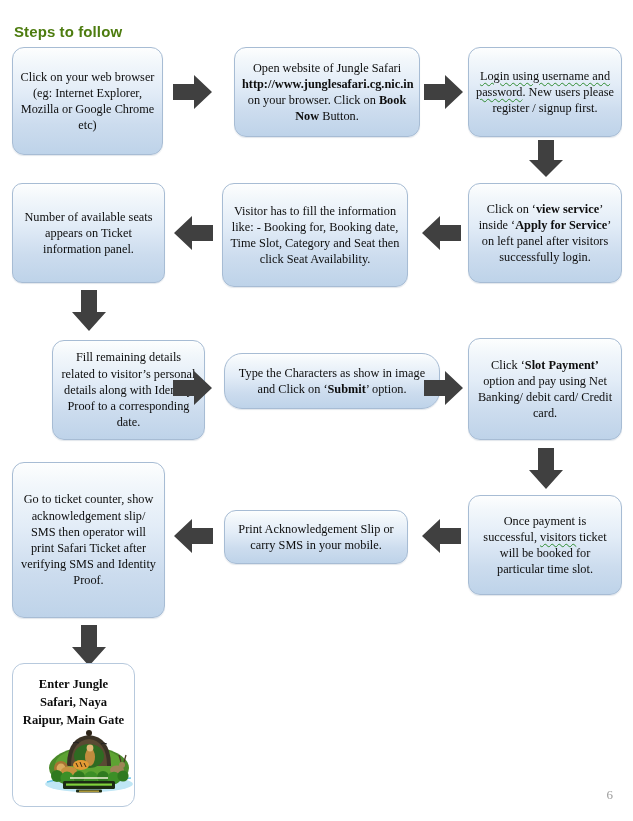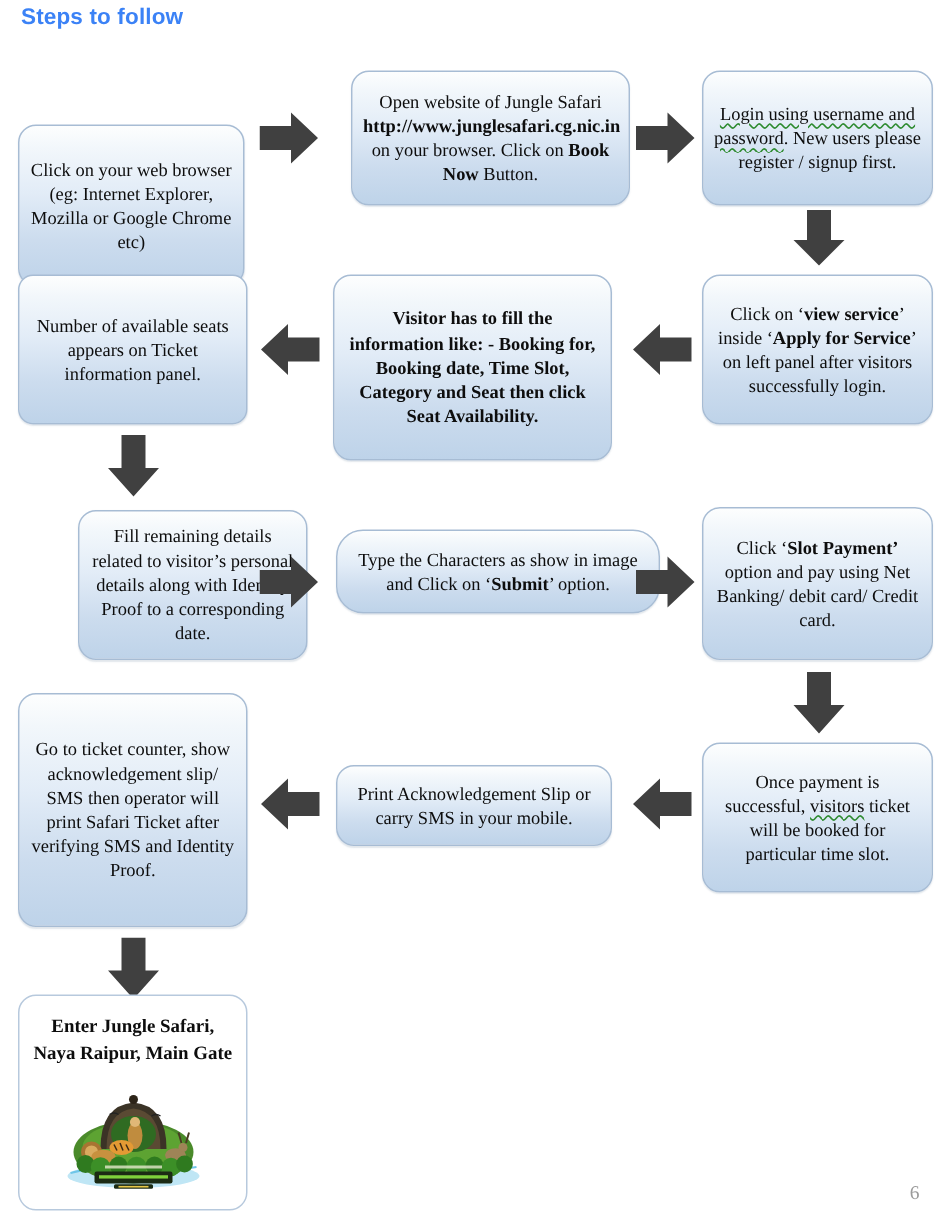--- a/index.html
+++ b/index.html
@@ -13,26 +13,26 @@
     position: relative;
     overflow: hidden;
     font-family: "Liberation Serif", "DejaVu Serif", serif;
     color: #000000;
   }
 
   
   #page-title {
     position: absolute;
     left: 14px;
-    top: 3px;
+    top: 23px;
     font-family: "Liberation Sans", "DejaVu Sans", sans-serif;
     font-weight: bold;
     font-size: 15px;
     letter-spacing: 0.1px;
-    color: #3b82f6;
+    color: #4d7c0f;
     white-space: nowrap;
   }
 
   
   .flow-box {
     position: absolute;
     box-sizing: border-box;
     border: 1px solid #a7bcd4;
     border-radius: 12px;
     background: linear-gradient(to bottom,
@@ -96,21 +96,21 @@
     font-family: "Liberation Serif", "DejaVu Serif", serif;
     font-size: 13px;
     color: #9b9b9b;
   }
 </style>
 </head>
 <body>
 
 <div id="page-title">Steps to follow</div>
 
-<div class="flow-box" style="left:12px; top:47px; width:151px; height:108px;margin-top:36px;">
+<div class="flow-box" style="left:12px; top:47px; width:151px; height:108px;">
   <span class="txt">Click on your web browser (eg: Internet Explorer, Mozilla or Google Chrome etc)</span>
 </div>
 
 <div class="arrow" style="left:173px; top:72px;">
   <svg width="40" height="40" viewBox="0 0 40 40">
     <polygon points="0,12 21,12 21,3 39,20 21,37 21,28 0,28" fill="#404040"></polygon>
   </svg>
 </div>
 
 <div class="flow-box" style="left:234px; top:47px; width:186px; height:90px;">
@@ -136,21 +136,21 @@
 <div class="flow-box" style="left:468px; top:183px; width:154px; height:100px;">
   <span class="txt rich"><span>Click on ‘</span><span style="font-weight: bold;">view service</span><span>’ inside ‘</span><span style="font-weight: bold;">Apply for Service</span><span>’ on left panel after visitors successfully login.</span></span>
 </div>
 
 <div class="arrow" style="left:420px; top:213px;">
   <svg width="42" height="40" viewBox="0 0 42 40">
     <polygon points="41,12 20,12 20,3 2,20 20,37 20,28 41,28" fill="#404040"></polygon>
   </svg>
 </div>
 
-<div class="flow-box" style="left:222px; top:183px; width:186px; height:124px;font-weight:bold;">
+<div class="flow-box" style="left:222px; top:183px; width:186px; height:104px;">
   <span class="txt">Visitor has to fill the information like: - Booking for, Booking date, Time Slot, Category and Seat then click Seat Availability.</span>
 </div>
 
 <div class="arrow" style="left:172px; top:213px;">
   <svg width="42" height="40" viewBox="0 0 42 40">
     <polygon points="41,12 20,12 20,3 2,20 20,37 20,28 41,28" fill="#404040"></polygon>
   </svg>
 </div>
 
 <div class="flow-box" style="left:12px; top:183px; width:153px; height:100px;border-radius:10px;">
@@ -216,21 +216,21 @@
 <div class="flow-box" style="left:12px; top:462px; width:153px; height:156px;">
   <span class="txt">Go to ticket counter, show acknowledgement slip/ SMS then operator will print Safari Ticket after verifying SMS and Identity Proof.</span>
 </div>
 
 <div class="arrow" style="left:69px; top:625px;">
   <svg width="40" height="42" viewBox="0 0 40 42">
     <polygon points="12,0 28,0 28,22 37,22 20,41 3,22 12,22" fill="#404040"></polygon>
   </svg>
 </div>
 
-<div class="flow-box plain" style="left:12px; top:663px; width:153px; height:144px;">
+<div class="flow-box plain" style="left:12px; top:663px; width:123px; height:144px;">
   <span class="txt">Enter Jungle Safari, Naya Raipur, Main Gate</span>
 </div>
 
 <div class="logo-wrap">
   <svg width="92" height="72" viewBox="0 0 92 72">
 
     <ellipse cx="46" cy="60" rx="44" ry="8" fill="#bfe6f5"></ellipse>
     <path d="M4 58 Q 22 53 46 55 Q 70 57 88 54" stroke="#6fc6e8" stroke-width="1.4" fill="none"></path>
 
     <ellipse cx="46" cy="44" rx="40" ry="21" fill="#4a8a2a"></ellipse>

